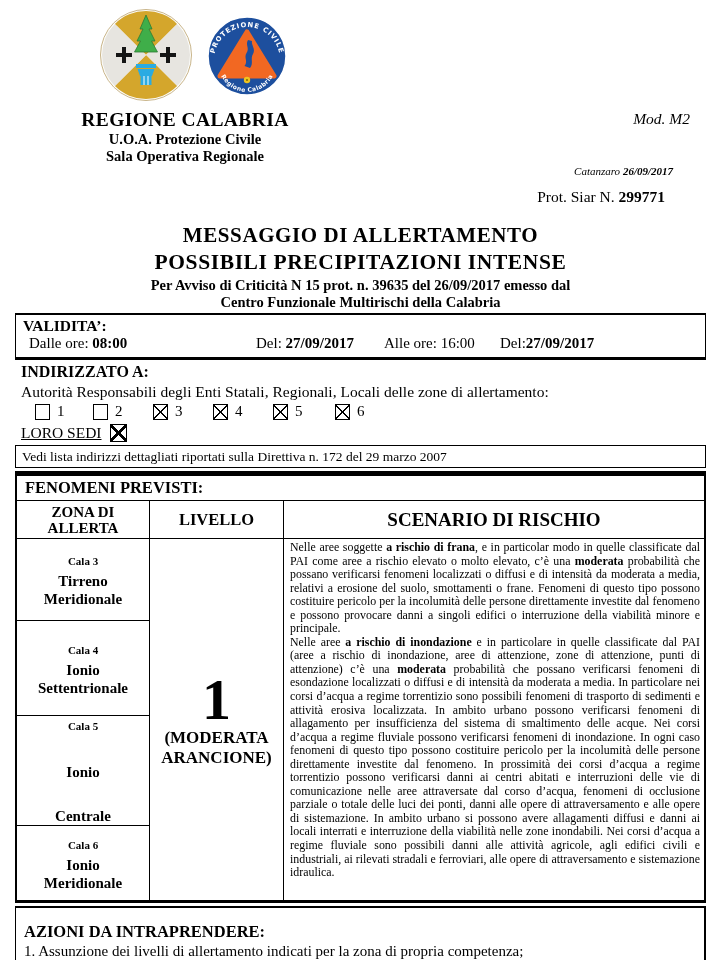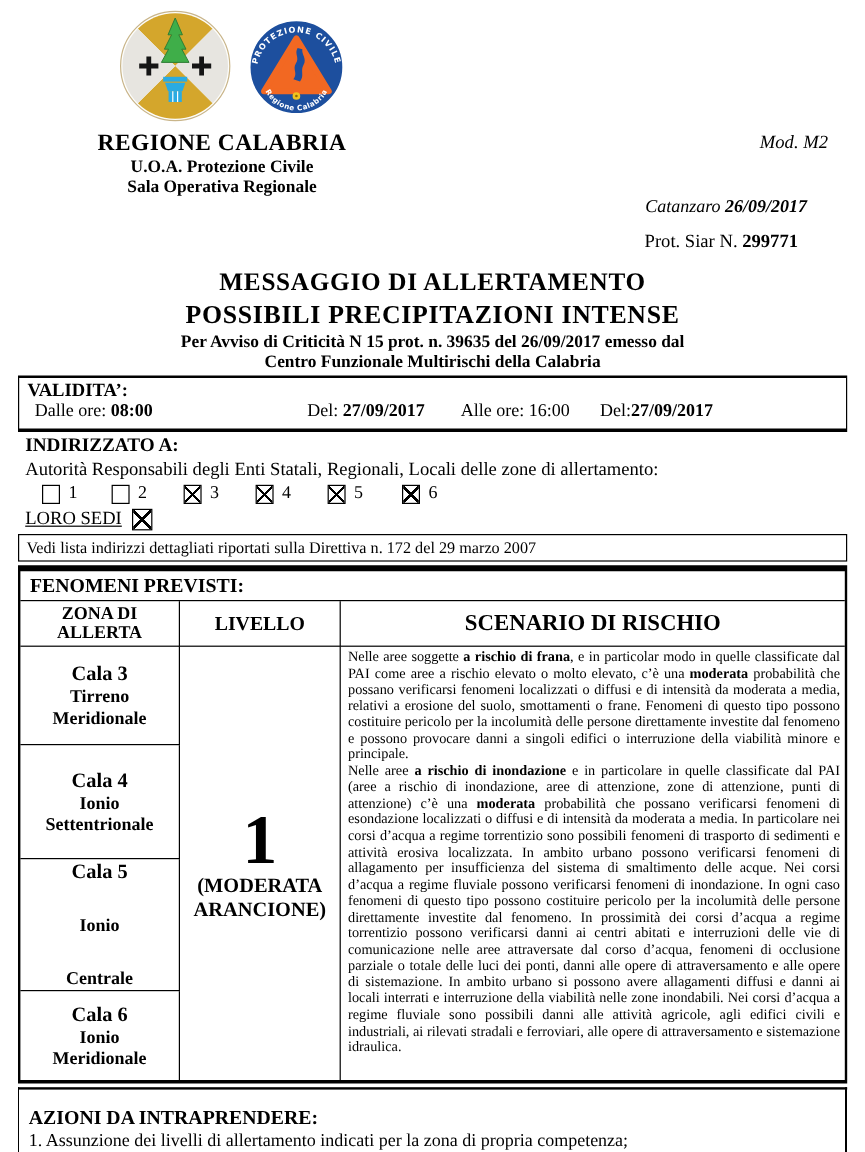--- a/index.html
+++ b/index.html
@@ -9,21 +9,21 @@
     font-family:"Liberation Serif", serif;
   }
   
   .logos { position:absolute; left:99px; top:8px; display:flex; align-items:flex-start; gap:14px; }
   .org-block { position:absolute; left:15px; top:108px; width:340px; text-align:center; }
   .org-name   { font-size:19.5px; font-weight:bold; letter-spacing:.4px; line-height:23px; }
   .org-dept   { font-size:14.5px; font-weight:bold; line-height:17px; }
   .org-office { font-size:14.5px; font-weight:bold; line-height:17px; }
   .right-block { position:absolute; right:31px; top:110px; text-align:right; }
   .mod-line { font-size:15.5px; font-style:italic; }
-  .place-line { font-size:15px; margin-top:37px; margin-right:17px;text-align:center; }
+  .place-line { font-size:11px; margin-top:37px; margin-right:17px; }
   .prot-line  { font-size:15.5px; margin-top:11px; margin-right:25px; }
   
   .main { position:absolute; left:15px; top:220px; width:691px; }
   .title-block { text-align:center; }
   .t1 { font-size:21px;  font-weight:bold; letter-spacing:.6px; line-height:26px; margin-top:2px; }
   .t2 { font-size:21.5px;font-weight:bold; letter-spacing:.6px; line-height:29px; }
   .tsub { font-size:14.5px; font-weight:bold; line-height:16.5px; }
   
   .validity-box { margin-top:3px; border-top:2px solid #000; border-bottom:3px solid #000;
                   border-left:1px solid #000; border-right:1px solid #000; padding:1px 0 3px; }
@@ -55,21 +55,21 @@
         font-weight:bold; border-bottom:1px solid #000; }
   .hc1 { grid-column:1; grid-row:1; border-right:1px solid #000000; font-size:15px; line-height:16px; }
   .hc2 { grid-column:2; grid-row:1; border-right:1px solid #000; font-size:16.5px; }
   .hc3 { grid-column:3; grid-row:1; font-size:19px; }
   .zc { grid-column:1; display:flex; flex-direction:column; align-items:center; justify-content:center;
         text-align:center; border-right:1px solid #000; }
   .zc-1 { grid-row:2; border-bottom:1px solid #000; }
   .zc-2 { grid-row:3; border-bottom:1px solid #000; }
   .zc-3 { grid-row:4; border-bottom:1px solid #000;justify-content:space-between; }
   .zc-4 { grid-row:5; min-height:74px; }
-  .zcode { font-size:17px; font-weight:bold; line-height:21px; }
+  .zcode { font-size:11px; font-weight:bold; line-height:21px; }
   .zarea { font-size:15px; font-weight:bold; line-height:18px; }
   .lvl { grid-column:2; grid-row:2 / 6; border-right:1px solid #000;
          display:flex; flex-direction:column; align-items:center; justify-content:center; text-align:center; }
   .lvl-num { font-size:58px; font-weight:bold; line-height:56px; }
   .lvl-l { font-size:17px; font-weight:bold; line-height:20px; }
   .scn-cell { grid-column:3; grid-row:2 / 6; padding:2px 4px 2px 6px; }
   .scn { margin:0; font-size:11.9px; line-height:13.55px; text-align:justify; }
   
   .actions { margin-top:3px; border-top:2px solid #000; border-left:1px solid #000;
              border-right:2px solid #000; border-bottom:6px double #000; padding:1px 8px 2px 8px; }

